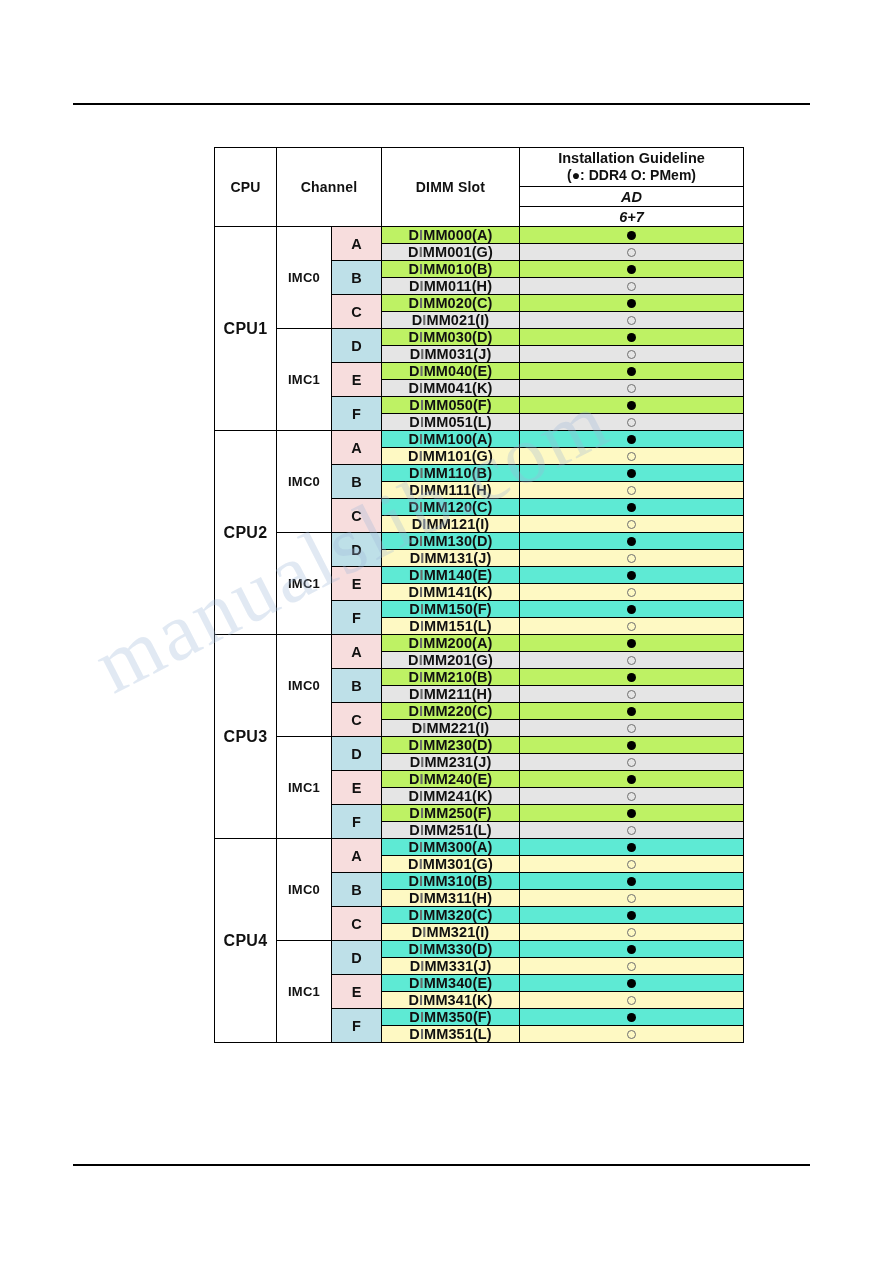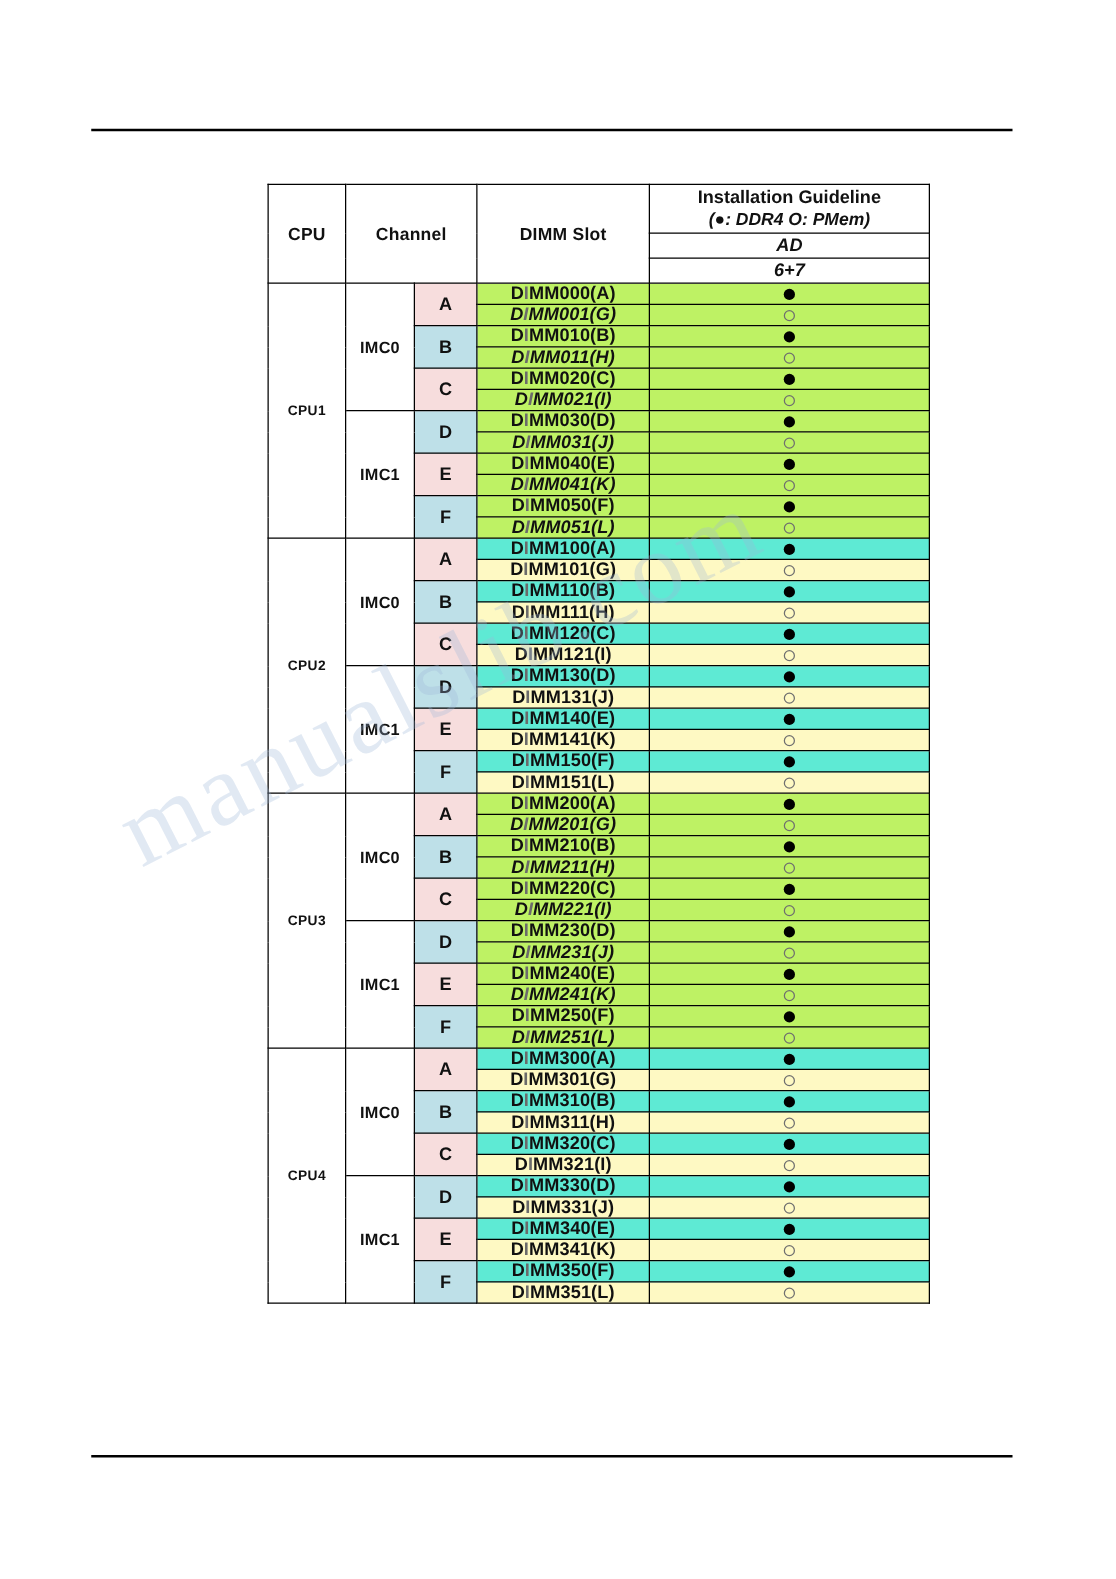--- a/index.html
+++ b/index.html
@@ -60,33 +60,32 @@
     font-size: 14.5px;
     line-height: 17px;
     padding: 3px 2px 4px 2px;
     height: 38px;
     font-weight: bold;
   }
   .hdr-guide-title .legend {
     display: block;
     font-size: 14px;
     white-space: nowrap;
-    font-style: italic;
   }
   .hdr-sub {
     font-size: 14.5px;
     height: 19px;
     font-weight: bold;
     font-style: italic;
   }
 
   
   tr.dimm-row { height: 13.6px; }
   td.cpu-cell {
-    font-size: 11px;
+    font-size: 16px;
     letter-spacing: .3px;
   }
   td.imc-cell {
     font-size: 13px;
     letter-spacing: .2px;
   }
   td.chan-cell {
     font-size: 14.5px;
   }
   td.chan-cell.pink { background: #F7DDDD; }
@@ -97,21 +96,21 @@
     letter-spacing: .1px;
     white-space: nowrap;
     font-weight: bold;
   }
   td.slot-cell .faint { color: #6b6b6b; }
 
   td.guide-cell { font-size: 12px; }
 
   
   .theme-orange .dark  { background: #bef264; }
-  .theme-orange .light { background: #bef264; font-style: italic; }
+  .theme-orange .light { background: #e5e5e5; }
   .theme-green  .dark  { background: #5eead4; }
   .theme-green  .light { background: #fef9c3; }
 
   
   td.slot-cell, td.guide-cell { border-top: 1px solid #222; border-bottom: 1px solid #222; }
 
   
   .marker {
     display: inline-block;
     width: 9px;

